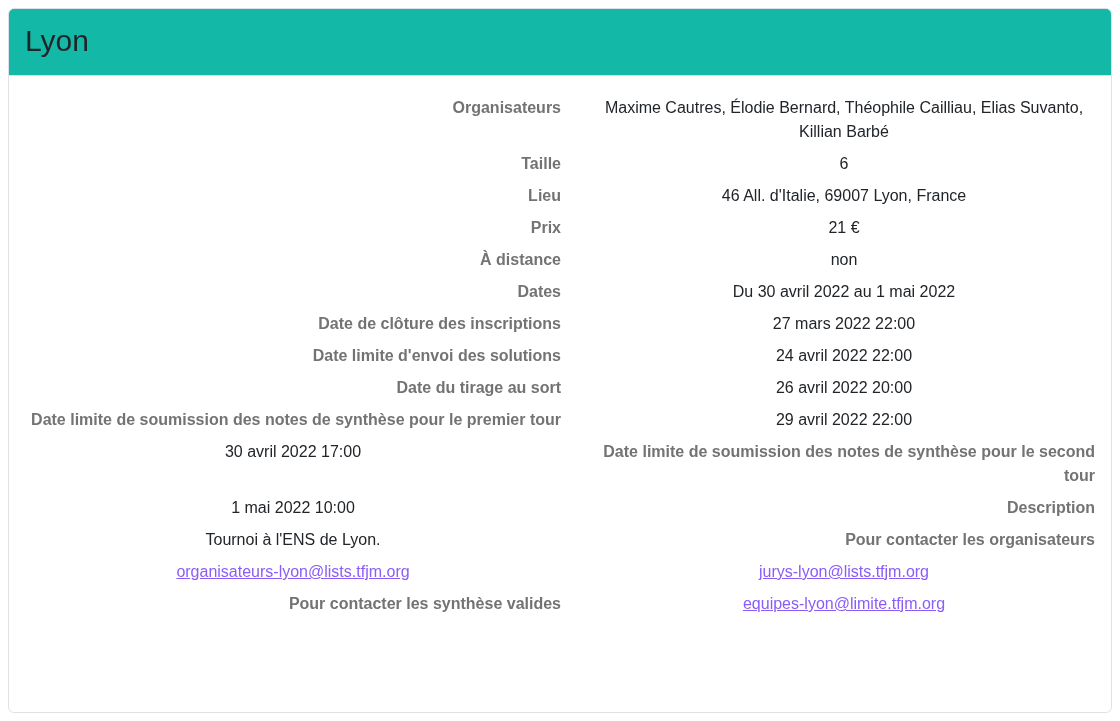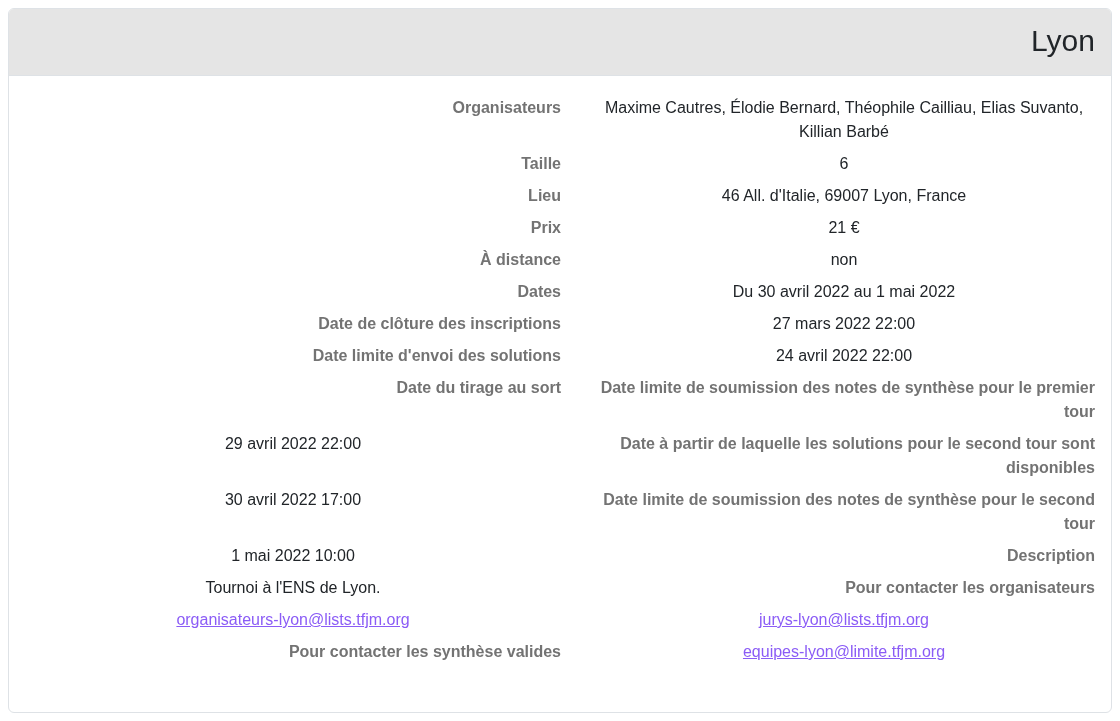--- a/index.html
+++ b/index.html
@@ -24,24 +24,24 @@
     background: #ffffff;
     border: 1px solid #dee2e6;
     border-radius: 6px;
     overflow: hidden;
     height: 705px;
     box-sizing: border-box;
     display: flex;
     flex-direction: column;
   }
   .card-header {
-    background: #e5e5e5;
+    background: #14b8a6;
     border-bottom: 1px solid #dee2e6;
     padding: 14px 16px 16px 16px;
-    text-align: right;
+    text-align: left;
   }
   .card-title {
     font-size: 30px;
     line-height: 1.2;
     font-weight: 400;
     color: #212529;
     margin: 0;
   }
   .card-body {
     padding: 16px 16px 16px 16px;
@@ -97,23 +97,23 @@
           <div class="dd">21 €</div>
           <div class="dt">À distance</div>
           <div class="dd">non</div>
           <div class="dt">Dates</div>
           <div class="dd">Du 30 avril 2022 au 1 mai 2022</div>
           <div class="dt">Date de clôture des inscriptions</div>
           <div class="dd">27 mars 2022 22:00</div>
           <div class="dt">Date limite d'envoi des solutions</div>
           <div class="dd">24 avril 2022 22:00</div>
           <div class="dt">Date du tirage au sort</div>
+          <div class="dd">26 avril 2022 20:00</div>
           <div class="dt">Date limite de soumission des notes de synthèse pour le premier tour</div>
           <div class="dd">29 avril 2022 22:00</div>
-          <div class="dt">Date à partir de laquelle les solutions pour le second tour sont disponibles</div>
           <div class="dd">30 avril 2022 17:00</div>
           <div class="dt">Date limite de soumission des notes de synthèse pour le second tour</div>
           <div class="dd">1 mai 2022 10:00</div>
           <div class="dt">Description</div>
           <div class="dd">Tournoi à l'ENS de Lyon.</div>
           <div class="dt">Pour contacter les organisateurs</div>
           <div class="dd"><a href="mailto:organisateurs-lyon@lists.tfjm.org">organisateurs-lyon@lists.tfjm.org</a></div>
           <div class="dd"><a href="mailto:jurys-lyon@lists.tfjm.org">jurys-lyon@lists.tfjm.org</a></div>
           <div class="dt">Pour contacter les synthèse valides</div>
           <div class="dd"><a href="mailto:equipes-lyon@lists.tfjm.org">equipes-lyon@limite.tfjm.org</a></div>

